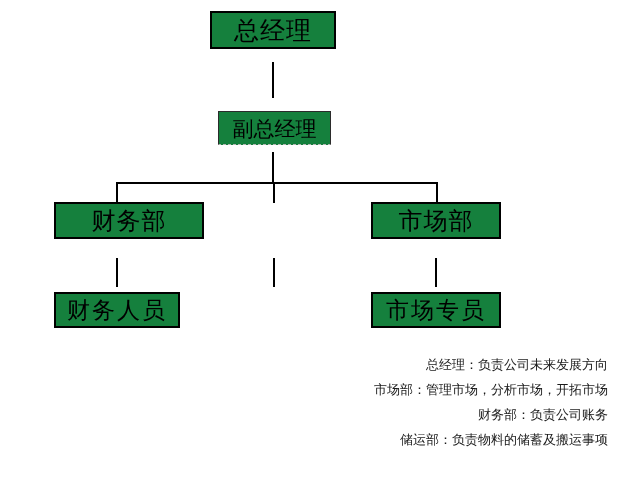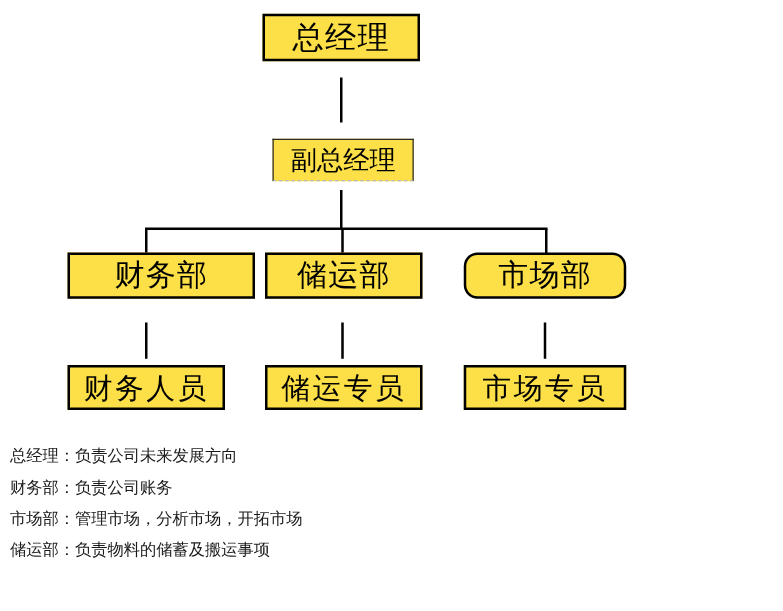--- a/index.html
+++ b/index.html
@@ -21,21 +21,21 @@
     left: 0;
     top: 0;
     width: 626px;
     height: 345px;
   }
 
   
   .node {
     position: absolute;
     box-sizing: border-box;
-    background: #fde047;
+    background: #15803d;
     border: 2px solid #000000;
     display: flex;
     align-items: center;
     justify-content: center;
     white-space: nowrap;
     font-family: "Liberation Sans", "DejaVu Sans", sans-serif;
     font-weight: 400;
     letter-spacing: 1px;
     line-height: 1;
     color: #000000;
@@ -65,21 +65,21 @@
 
   
   .node-dept {
     top: 202px;
     height: 37px;
     font-size: 24px;
     border-width: 2px;
   }
   .dept-0 { left: 54px;  width: 150px; }
   .dept-1 { left: 212px; width: 126px; }
-  .dept-2 { left: 371px; width: 130px; border-radius: 11px; }
+  .dept-2 { left: 371px; width: 130px; }
 
   
   .node-staff {
     top: 292px;
     height: 36px;
     font-size: 23px;
     border-width: 2px;
     font-family: "Liberation Serif", "DejaVu Serif", serif;
     letter-spacing: 2px;
   }
@@ -115,20 +115,21 @@
   .leg-0 { left: 116px; }
   .leg-1 { left: 273px; }
   .leg-2 { left: 435px; }
 
   
   #legend {
     position: absolute;
     left: 8px;
     top: 352px;
     width: 600px;
+    text-align: right;
   }
   .legend-line {
     font-family: "Liberation Sans", "DejaVu Sans", sans-serif;
     font-size: 13px;
     line-height: 25px;
     color: #1a1a1a;
     white-space: nowrap;
   }
 </style>
 </head>
@@ -143,31 +144,29 @@
   <div class="node node-deputy">副总经理</div>
 
   <div class="conn-v conn-deputy-bus"></div>
 
   <div class="conn-h conn-bus"></div>
   <div class="conn-v conn-bus-dept drop-0"></div>
   <div class="conn-v conn-bus-dept drop-1"></div>
   <div class="conn-v conn-bus-dept drop-2"></div>
 
   <div class="node node-dept dept-0">财务部</div>
-  <div class="node node-dept dept-1">储运部</div>
   <div class="node node-dept dept-2">市场部</div>
 
   <div class="conn-v conn-dept-staff leg-0"></div>
   <div class="conn-v conn-dept-staff leg-1"></div>
   <div class="conn-v conn-dept-staff leg-2"></div>
 
   <div class="node node-staff staff-0">财务人员</div>
-  <div class="node node-staff staff-1">储运专员</div>
   <div class="node node-staff staff-2">市场专员</div>
 
 </div>
 
 <div id="legend">
   <div class="legend-line">总经理：负责公司未来发展方向</div>
+  <div class="legend-line">市场部：管理市场，分析市场，开拓市场</div>
   <div class="legend-line">财务部：负责公司账务</div>
-  <div class="legend-line">市场部：管理市场，分析市场，开拓市场</div>
   <div class="legend-line">储运部：负责物料的储蓄及搬运事项</div>
 </div>
 
 </body></html>

